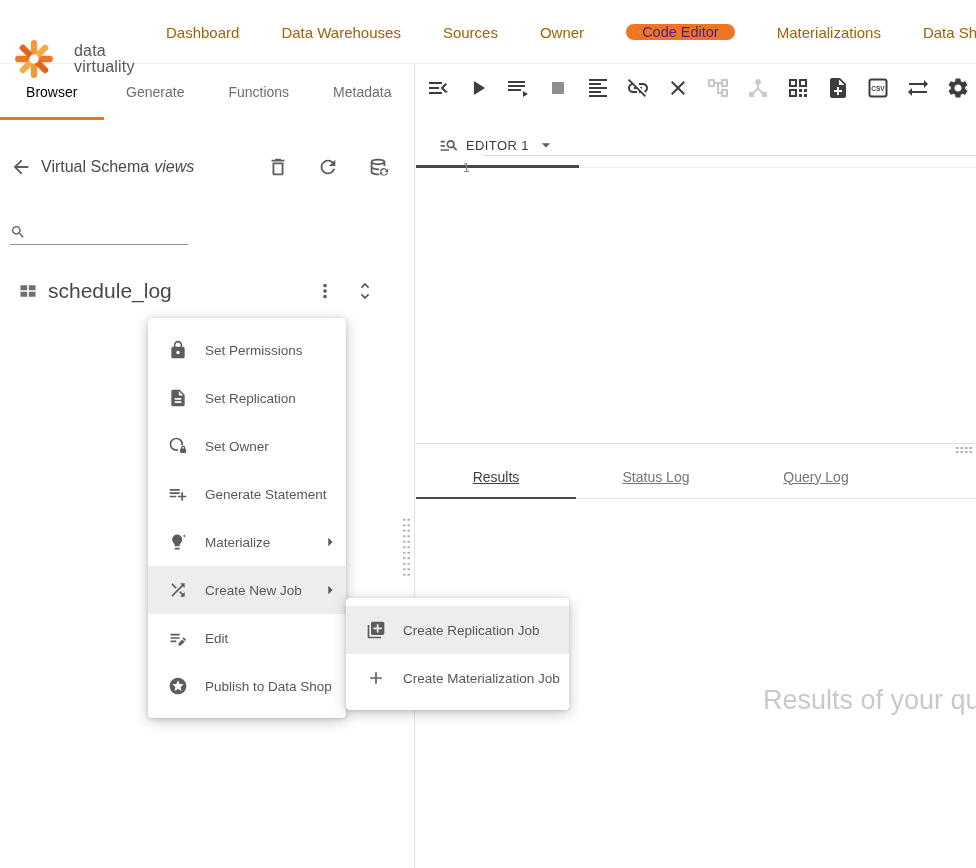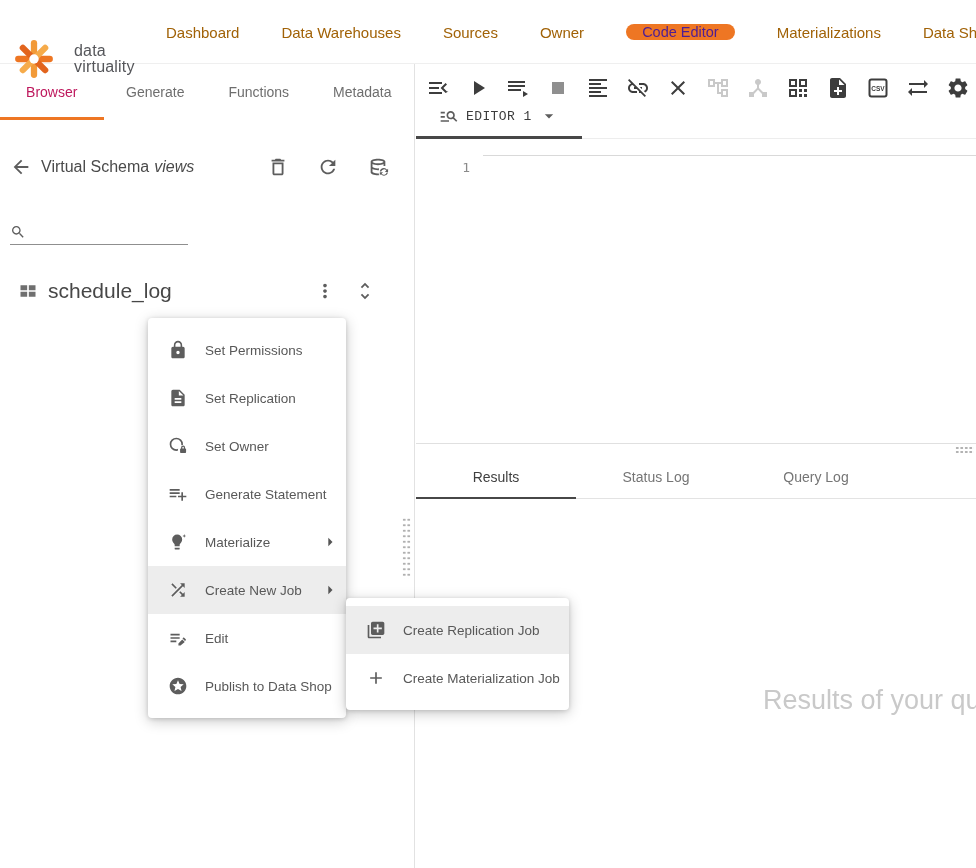--- a/index.html
+++ b/index.html
@@ -16,21 +16,21 @@
   .nav-items { position:absolute; left:166px; top:0; height:64px; display:flex; align-items:center; gap:42px; }
   .nav-item { font-size:15px; color:#a16207; white-space:nowrap; }
   .nav-item.pill { background:#ee7623; color:#4c1d95; padding:0 16px; border-radius:19px; font-size:14.5px; }
 
   
   .sidebar { position:absolute; left:0; top:64px; width:415px; height:804px; background:#fff;
              border-right:1px solid #e2e2e2; }
   .sidebar-tabs { position:absolute; left:0; top:0; right:0; height:56px; display:flex; }
   .s-tab { flex:1; display:flex; align-items:center; justify-content:center; font-size:14px;
            color:#6e6e6e; position:relative; }
-  .s-tab.active { color:#be185d;text-align:right; }
+  .s-tab.active { color:#000000;text-align:right; }
   .s-tab.active::after { content:""; position:absolute; left:0; right:0; bottom:0; height:3px; background:#ee7623; }
 
   .schema-header { position:absolute; top:85px; left:10px; right:25px; height:36px;
                    display:flex; align-items:center; }
   .hicon { width:22px; height:22px; color:#5d5d5d; }
   .hicon svg { width:22px; height:22px; }
   .schema-title { margin-left:9px; font-size:16px; color:#4a4a4a; white-space:nowrap; }
   .schema-title em { margin-left:5px; }
   .header-actions { margin-left:auto; display:flex; align-items:center; gap:28px; }
 
@@ -63,40 +63,40 @@
 
   
   .main { position:absolute; left:416px; top:64px; width:560px; height:804px; background:#fff; }
   .toolbar { position:absolute; left:0; top:0; right:0; height:48px; display:flex;
              align-items:center; gap:16px; padding-left:10px; }
   .tbtn { width:24px; height:24px; color:#3d3d3d; }
   .tbtn svg { width:24px; height:24px; }
   .tbtn.disabled { color:#c9c9c9; cursor:default; }
   .tbtn.stopgray { color:#8f8f8f; }
 
-  .editor-tabs { position:absolute; left:0; top:32px; right:0; height:43px; display:flex;
-                 border-bottom:1px solid #ededed;font-family:Liberation Mono, monospace; }
+  .editor-tabs { position:absolute; left:0; top:61px; right:0; height:43px; display:flex;
+                 border-bottom:1px solid #ededed; }
   .editor-tab { display:flex; align-items:center; gap:7px; padding:0 23px; margin-bottom:-1px;
                 border-bottom:3px solid #474747; color:#3d3d3d; font-size:13px; letter-spacing:.4px; }
   .editor-tab .hicon { width:20px; height:20px; } .editor-tab .hicon svg { width:20px; height:20px; }
 
   .code-area { position:absolute; left:0; top:91px; right:0; height:288px; display:flex; }
   .gutter { width:67px; padding:3px 13px 0 0; text-align:right; color:#8a8a8a;
             font-family:"DejaVu Sans Mono", monospace; font-size:13px; line-height:20px; }
   .code-content { flex:1; border-top:1px solid #d9d9d9; }
 
   .splitter { position:absolute; left:0; top:379px; right:0; height:12px; border-top:1px solid #e0e0e0; }
   .dots-h { position:absolute; right:2px; top:2px; width:19px; height:8px;
             background-image:radial-gradient(circle, #b0b0b0 1px, transparent 1.4px);
             background-size:4.5px 4px; }
 
   .results-tabs { position:absolute; left:0; top:391px; right:0; height:44px; display:flex;
                   border-bottom:1px solid #e3e3e3; }
   .rtab { width:160px; display:flex; align-items:center; justify-content:center; font-size:14px;
-          color:#757575; position:relative; }
+          color:#757575; position:relative;text-decoration:underline; }
   .rtab.active { color:#3f3f3f; }
   .rtab.active::after { content:""; position:absolute; left:0; right:0; bottom:-1px; height:2px; background:#474747; }
 
   .results-body { position:absolute; left:0; top:435px; right:0; bottom:0; overflow:hidden; }
   .empty-text { position:absolute; left:347px; top:186px; font-size:27px; color:#c9c9c9; white-space:nowrap; }
 
   .v-handle { position:absolute; left:402px; top:517px; width:9px; height:62px; z-index:12;
               background-image:radial-gradient(circle, #b0b0b0 1px, transparent 1.4px);
               background-size:4.5px 5.5px; cursor:col-resize; }
 </style>

